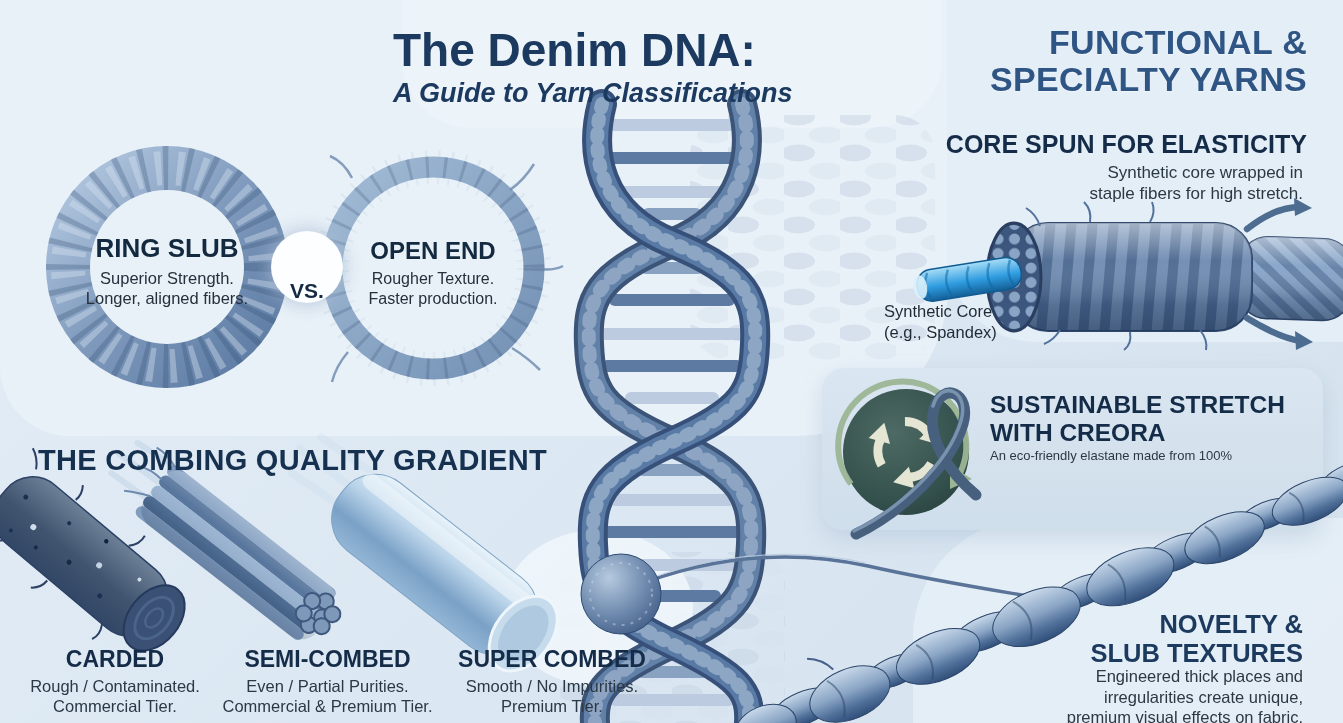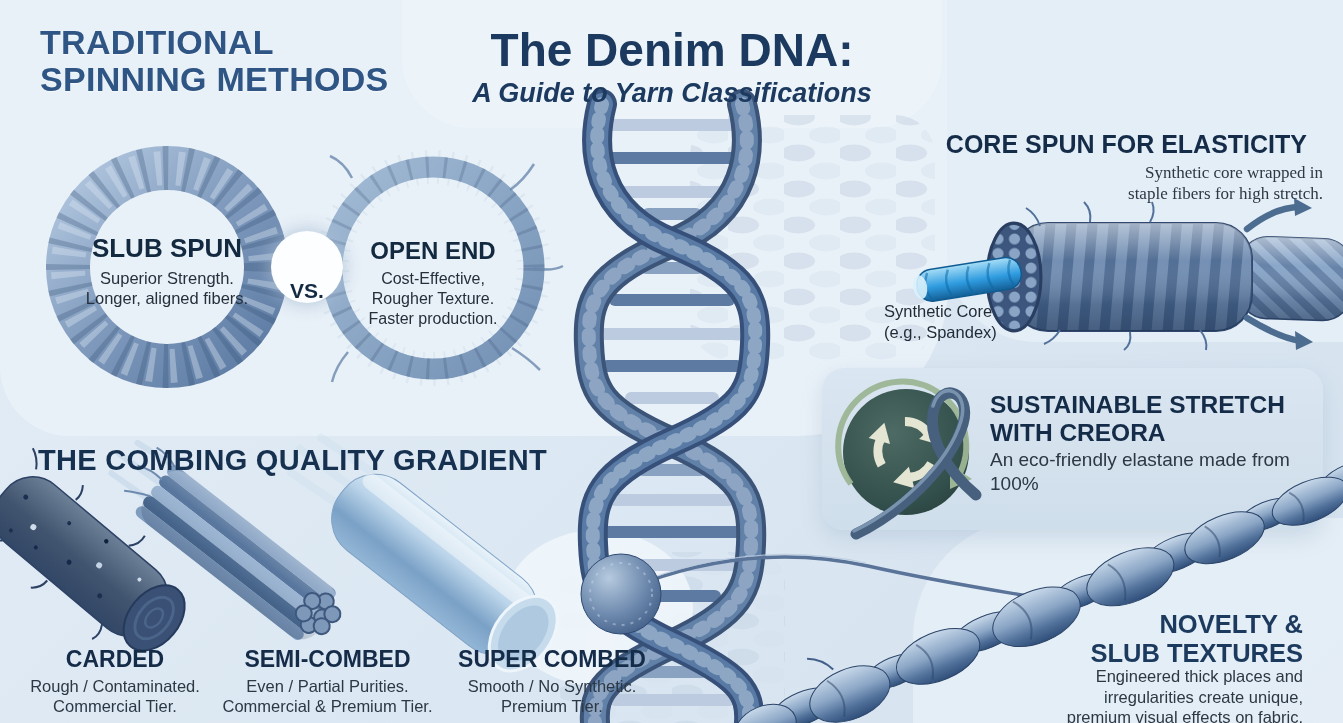--- a/index.html
+++ b/index.html
@@ -15,32 +15,32 @@
   #creora-card{left:822px;top:368px;width:501px;height:162px;background:linear-gradient(180deg,#dae6f1,#cfdeeb);
                border-radius:22px;box-shadow:0 8px 22px rgba(90,120,160,.18);}
   
   #art{position:absolute;left:0;top:0;z-index:1;}
   .rl{stroke:#bccbdf}.rd{stroke:#5d7aa2}.rm{stroke:#8aa2c2}
   
   .t{position:absolute;z-index:2;}
   .heading-denim{font-weight:800;color:#2e5584;letter-spacing:.3px;line-height:1.08;
                  text-shadow:0 1px 1px rgba(255,255,255,.55);}
   #heading-traditional{left:40px;top:24px;font-size:34px;}
-  #title-center{left:402px;top:26px;width:540px;text-align:center;color:#1c3a60;}
+  #title-center{left:393px;top:26px;width:540px;text-align:left;color:#1c3a60;}
   #title-main{font-size:46px;font-weight:800;line-height:1.05;}
   #title-sub{font-size:27px;font-weight:bold;margin-top:4px;font-style:italic;}
   #heading-functional{right:36px;top:24px;font-size:34px;text-align:right;}
   .sect-title{font-weight:800;color:#152c49;}
   .body-txt{color:#2c3844;line-height:1.25;}
   #core-title{right:36px;top:130px;font-size:25px;text-align:right;}
-  #core-desc{right:20px;top:162px;font-size:17px;text-align:right;font-family:Liberation Serif, serif;}
+  #core-desc{right:40px;top:162px;font-size:17px;text-align:right;}
   #label-staple{right:360px;top:204px;font-size:16.5px;color:#1f2a36;text-align:right;line-height:1.3;}
   #label-core{left:884px;top:301px;font-size:16.5px;color:#1f2a36;line-height:1.3;}
   #creora-title{left:990px;top:391px;font-size:24.5px;line-height:1.14;}
-  #creora-desc{left:990px;top:448px;font-size:19px;width:345px;}
+  #creora-desc{left:990px;top:448px;font-size:13px;width:345px;}
   #heading-combing{left:38px;top:444px;font-size:29px;font-weight:700;color:#16304f;letter-spacing:.3px;}
   .grade{top:646px;text-align:center;}
   .grade .g-name{font-size:23px;font-weight:800;color:#152c49;margin-bottom:3px;}
   .grade .g-desc{font-size:16.5px;color:#2c3844;line-height:1.24;}
   #grade-0{left:15px;width:200px;}
   #grade-1{left:215px;width:225px;}
   #grade-2{left:438px;width:228px;}
   #novelty-title{right:40px;top:610px;font-size:25.5px;font-weight:800;color:#1c3a5e;text-align:right;line-height:1.13;}
   #novelty-desc{right:40px;top:666px;font-size:16.5px;text-align:right;}
   #ring-spun-text{left:54px;width:226px;top:233px;text-align:center;}
@@ -359,47 +359,46 @@
           <polygon points="24,-31 33,-11 11,-13" fill="#e4e5d3"></polygon>
         </g>
       </g>
       <g fill="none" stroke-linecap="round">
         <path d="M 856,534 C 898,514 950,468 963,424 C 972,392 942,381 934,409 C 926,438 949,472 976,495" stroke="#46607e" stroke-width="11"></path>
         <path d="M 854,531 C 896,511 948,465 961,421 C 970,390 941,379 933,406" stroke="#8ba3bf" stroke-width="3.5" opacity=".75"></path>
       </g>
     </g>
   </svg>
 
-  <div class="t heading-denim" id="heading-traditional">
-    <div>TRADITIONAL</div>
-    <div>SPINNING METHODS</div>
-  </div>
 
   <div class="t" id="title-center">
     <div id="title-main">The Denim DNA:</div>
     <div id="title-sub">A Guide to Yarn Classifications</div>
   </div>
 
+  <div class="t heading-denim" id="heading-functional">
+    <div>FUNCTIONAL &amp;</div>
+    <div>SPECIALTY YARNS</div>
+  </div>
 
   <div class="t" id="ring-spun-text">
-    <div class="ring-name">SLUB SPUN</div>
+    <div class="ring-name">RING SLUB</div>
     <div class="ring-desc">
       <div>Superior Strength.</div>
       <div>Longer, aligned fibers.</div>
     </div>
   </div>
 
   <div class="t" id="vs-circle">
     <span>VS.</span>
   </div>
 
   <div class="t" id="open-end-text">
     <div class="ring-name">OPEN END</div>
     <div class="ring-desc">
-      <div>Cost-Effective,</div>
       <div>Rougher Texture.</div>
       <div>Faster production.</div>
     </div>
   </div>
 
   <div class="t sect-title" id="core-title">CORE SPUN FOR ELASTICITY</div>
   <div class="t body-txt" id="core-desc">
     <div>Synthetic core wrapped in</div>
     <div>staple fibers for high stretch.</div>
   </div>
@@ -429,21 +428,21 @@
   <div class="t grade" id="grade-1">
     <div class="g-name">SEMI-COMBED</div>
     <div class="g-desc">
       <div>Even / Partial Purities.</div>
       <div>Commercial &amp; Premium Tier.</div>
     </div>
   </div>
   <div class="t grade" id="grade-2">
     <div class="g-name">SUPER COMBED</div>
     <div class="g-desc">
-      <div>Smooth / No Synthetic.</div>
+      <div>Smooth / No Impurities.</div>
       <div>Premium Tier.</div>
     </div>
   </div>
 
   <div class="t" id="novelty-title">
     <div>NOVELTY &amp;</div>
     <div>SLUB TEXTURES</div>
   </div>
   <div class="t body-txt" id="novelty-desc">
     <div>Engineered thick places and</div>

